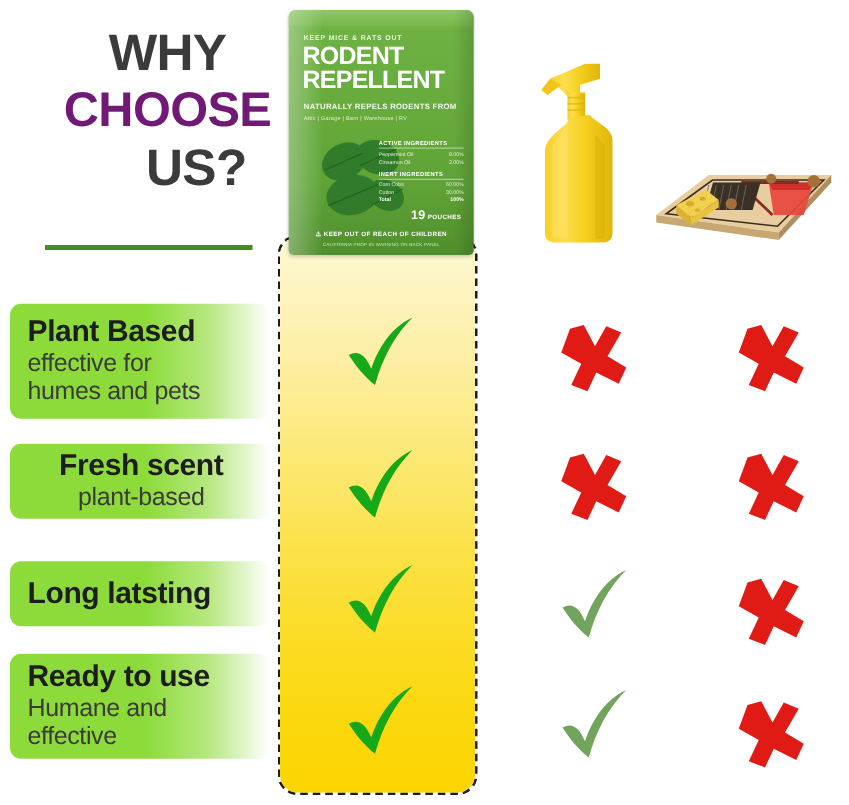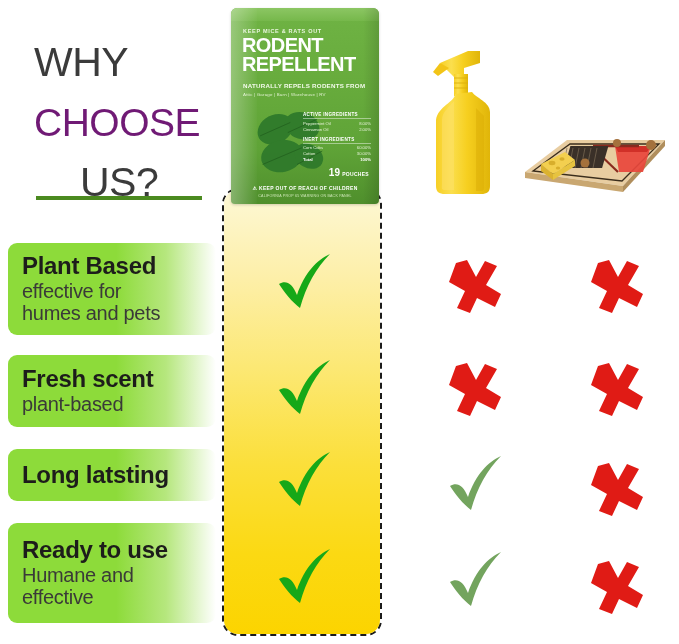--- a/index.html
+++ b/index.html
@@ -20,26 +20,25 @@
 
   
   .headline {
     position: absolute;
     left: 34px;
     top: 22px;
     width: 200px;
   }
   .headline-line {
     font-size: 41px;
-    font-weight: normal;
+    font-weight: bold;
     letter-spacing: -0.5px;
     line-height: 1.0;
     margin-bottom: 6px;
-    text-align: left;
-    margin-top: 20px;
+    text-align: center;
   }
   .hl-why   { color: #3b3b3b; }
   .hl-choose{ color: #701a75; font-size: 39px; }
   .hl-us    { color: #3b3b3b; padding-left: 46px; }
   .headline-rule {
     position: absolute;
     left: 36px;
     top: 196px;
     width: 166px;
     height: 4px;
@@ -66,23 +65,23 @@
     line-height: 1.12;
     letter-spacing: -0.3px;
   }
   .feature-sub {
     font-size: 20px;
     color: #3a3a38;
     line-height: 1.12;
     letter-spacing: -0.3px;
   }
   #feature-0 { top: 243px; height: 92px; }
-  #feature-1 { top: 355px; height: 72px; }
+  #feature-1 { top: 355px; height: 60px; align-items: center; }
   #feature-2 { top: 449px; height: 52px; }
-  #feature-3 { top: 523px; height: 100px; }
+  #feature-3 { top: 523px; height: 84px; }
 
   
   .product-column {
     position: absolute;
     left: 222px;
     top: 188px;
     width: 160px;
     height: 448px;
     border: 2px dashed #1b1b1b;
     border-radius: 16px;

